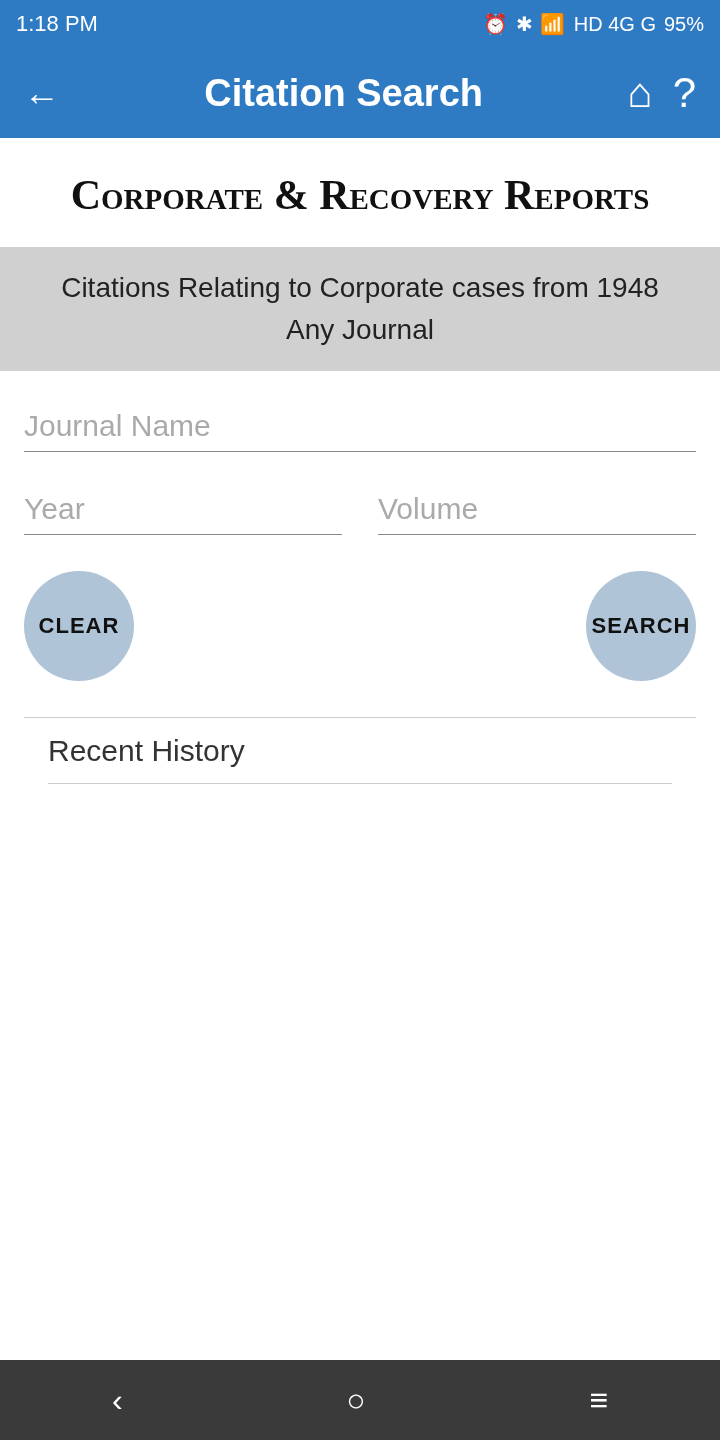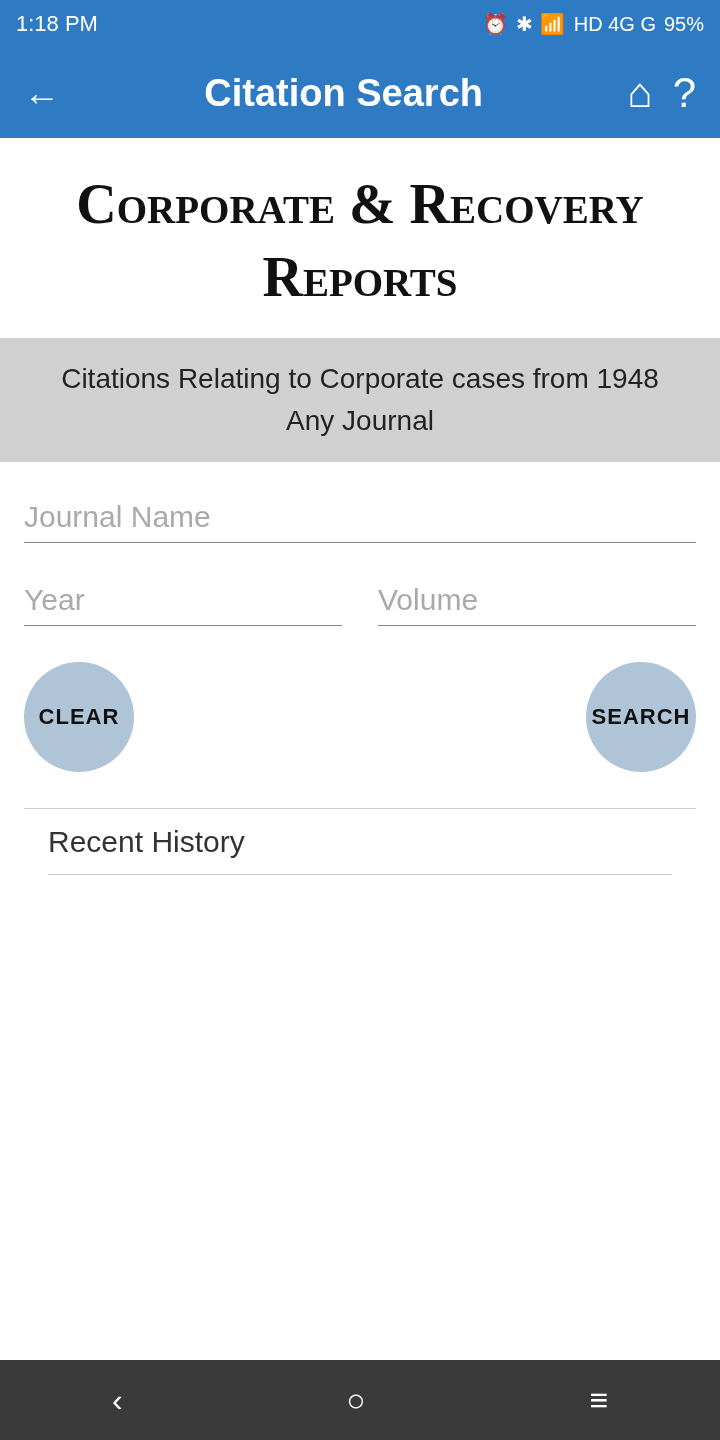--- a/index.html
+++ b/index.html
@@ -68,21 +68,21 @@
     }
 
     
     .title-section {
       background: white;
       padding: 30px 20px 24px;
       text-align: center;
     }
     .publication-title {
       font-family: Georgia, serif;
-      font-size: 56px;
+      font-size: 42px;
       font-weight: bold;
       color: #111;
       line-height: 1.3;
       font-variant: small-caps;
     }
 
     
     .subtitle-band {
       background: #d0d0d0;
       padding: 20px 24px;

